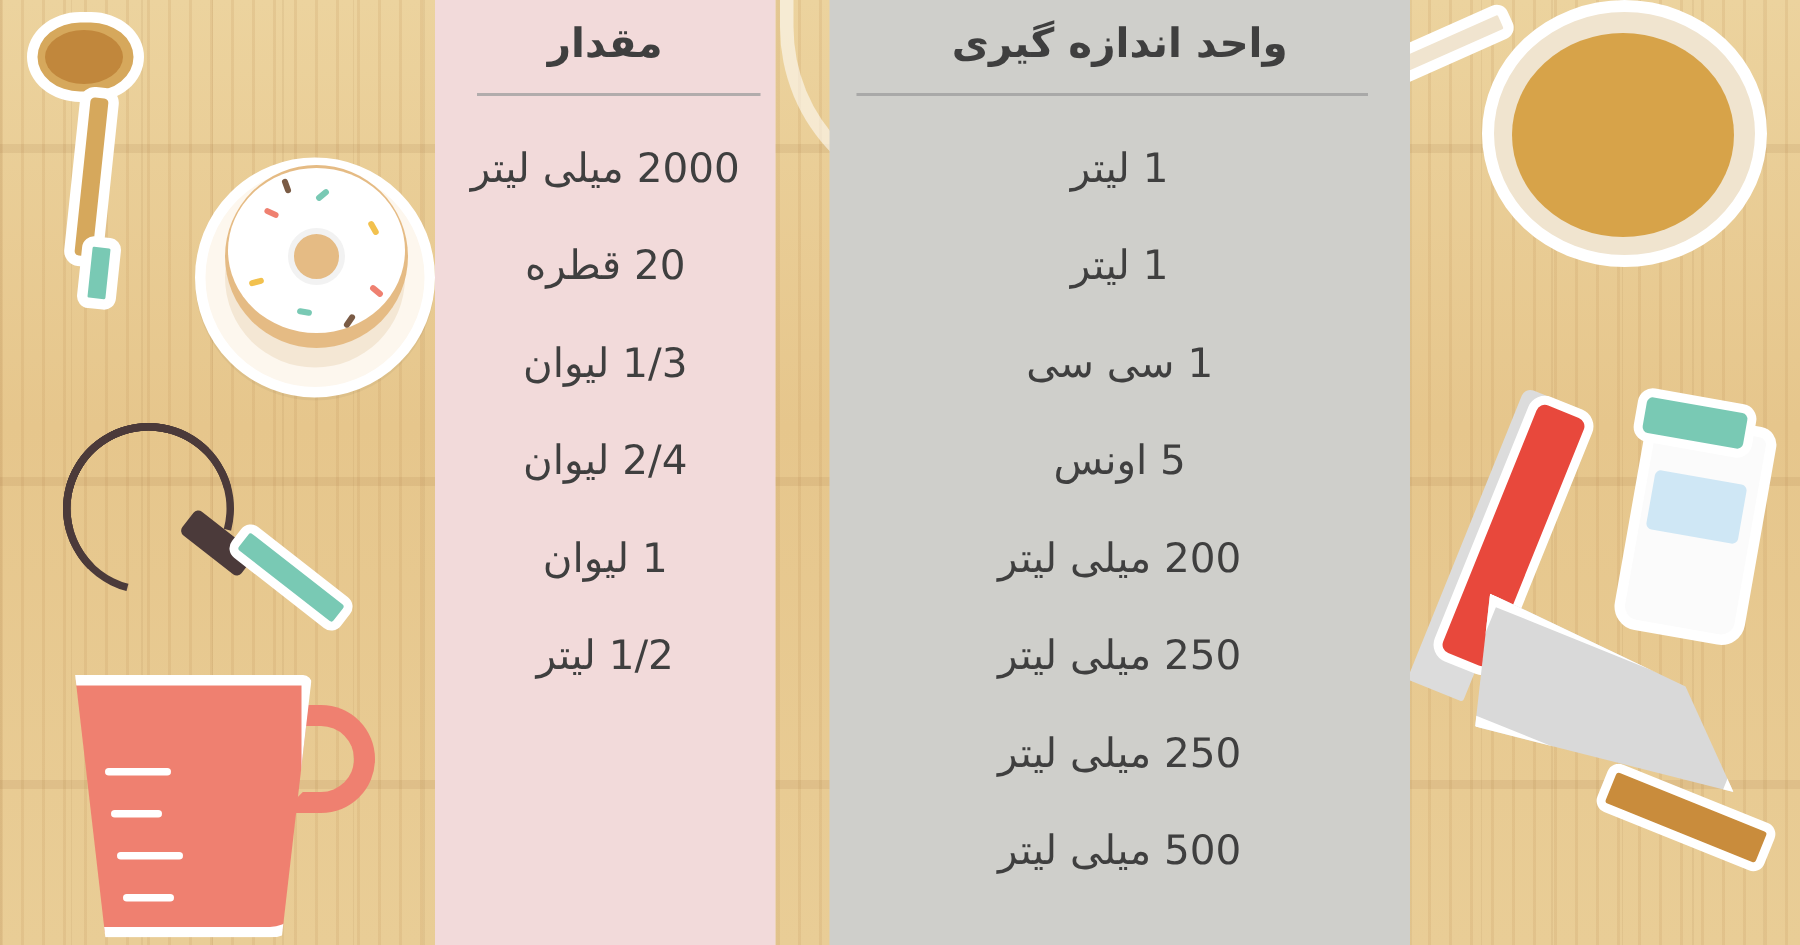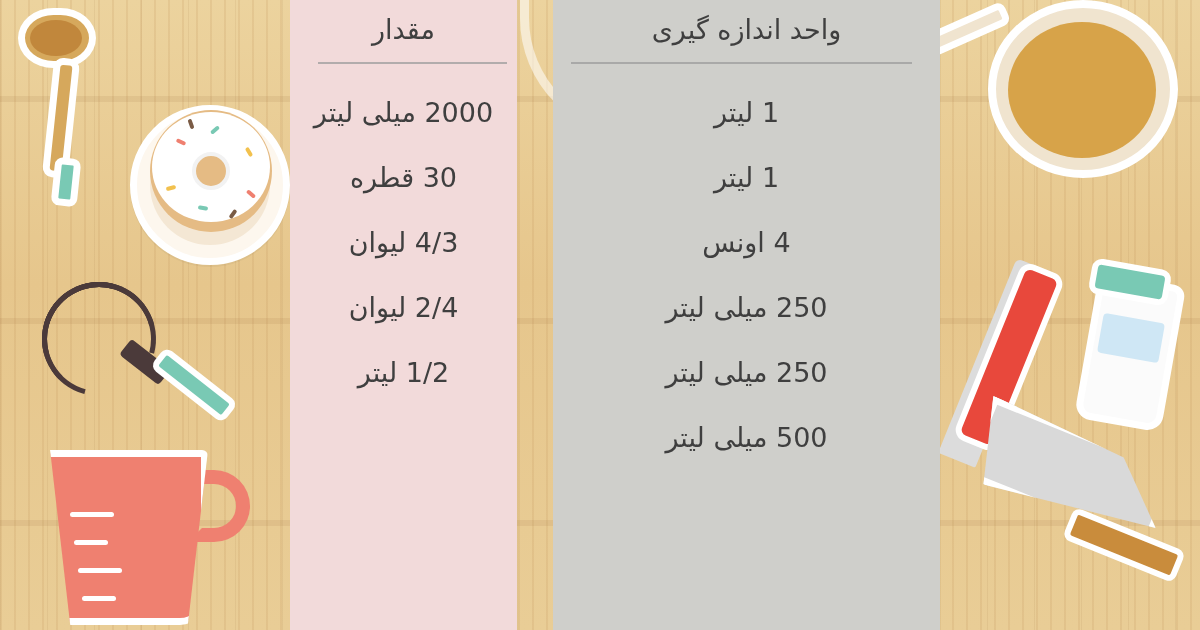--- a/index.html
+++ b/index.html
@@ -173,21 +173,21 @@
   .col-amount{
     width:258px;height:630px;background:#f2dada;
   }
   .col-unit{
     width:440px;height:630px;background:#cfcfcb;margin-left:36px;
   }
   .col-amount, .col-unit{position:relative;}
 
   .head{
     position:absolute;top:14px;width:100%;text-align:center;
-    font-size:27px;font-weight:400;color:#3f3f3f;letter-spacing:0;
+    font-size:27px;font-weight:700;color:#3f3f3f;letter-spacing:0;
   }
   .head-rule{
     position:absolute;top:62px;height:2px;background:#9c9c9c;opacity:.75;
   }
   .col-amount .head-rule{left:28px;right:10px;}
   .col-unit .head-rule{left:18px;right:28px;}
 
   .rows{position:absolute;top:80px;width:100%;}
   .row{
     height:65px;line-height:65px;text-align:center;
@@ -272,32 +272,35 @@
 <div class="ghost-spoon"></div>
 
 <div class="table-wrap">
 
   <div class="col-unit">
     <div class="head">واحد اندازه گیری</div>
     <div class="head-rule"></div>
     <div class="rows" id="unit-rows">
         <div class="row">1 لیتر</div>
         <div class="row">1 لیتر</div>
-        <div class="row">4 اونس</div>
+        <div class="row">1 سی سی</div>
+        <div class="row">5 اونس</div>
+        <div class="row">200 میلی لیتر</div>
         <div class="row">250 میلی لیتر</div>
         <div class="row">250 میلی لیتر</div>
         <div class="row partial">500 میلی لیتر</div>
       </div>
   </div>
 
   <div class="col-amount">
     <div class="head">مقدار</div>
     <div class="head-rule"></div>
     <div class="rows" id="amount-rows">
         <div class="row">2000 میلی لیتر</div>
-        <div class="row">30 قطره</div>
-        <div class="row">4/3 لیوان</div>
+        <div class="row">20 قطره</div>
+        <div class="row">1/3 لیوان</div>
         <div class="row">2/4 لیوان</div>
+        <div class="row">1 لیوان</div>
         <div class="row partial">1/2 لیتر</div>
       </div>
   </div>
 
 </div>
 
 </body></html>

